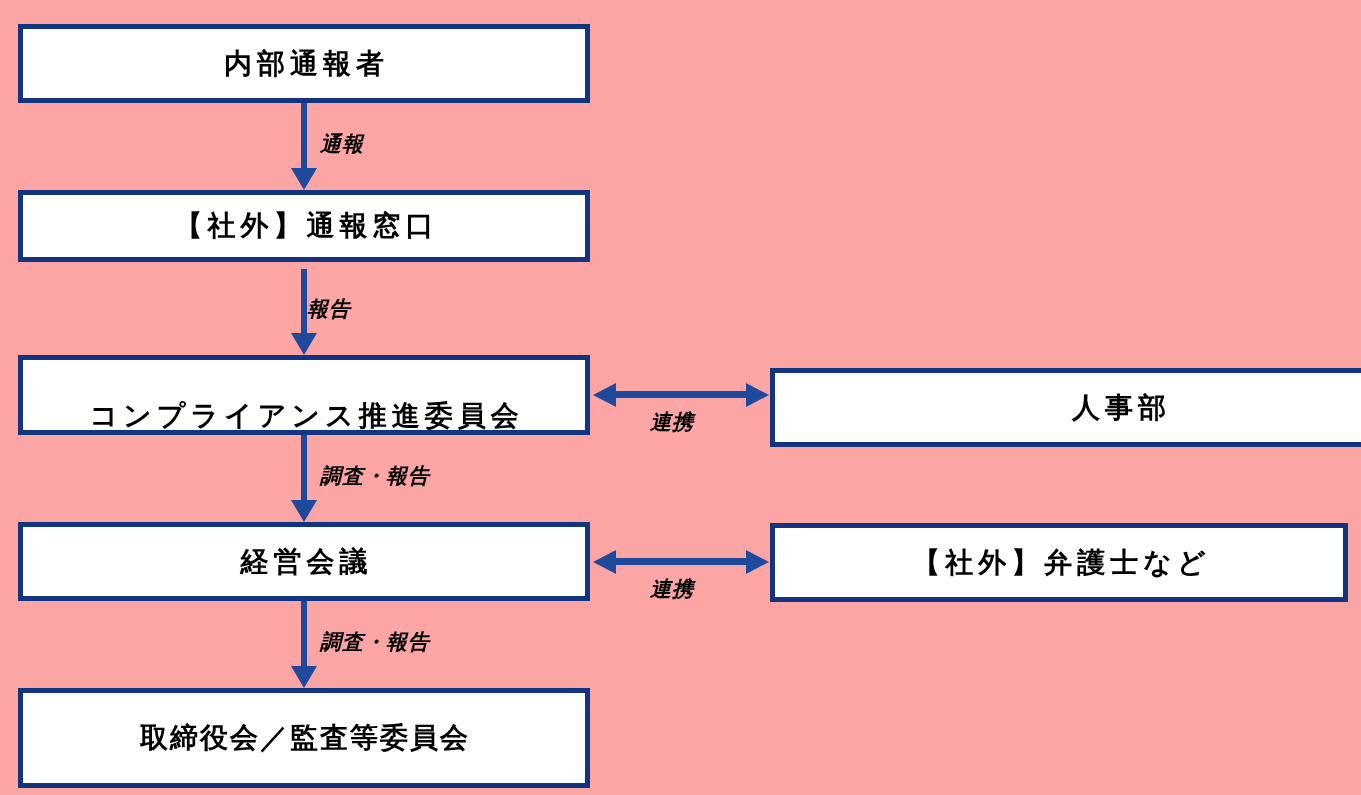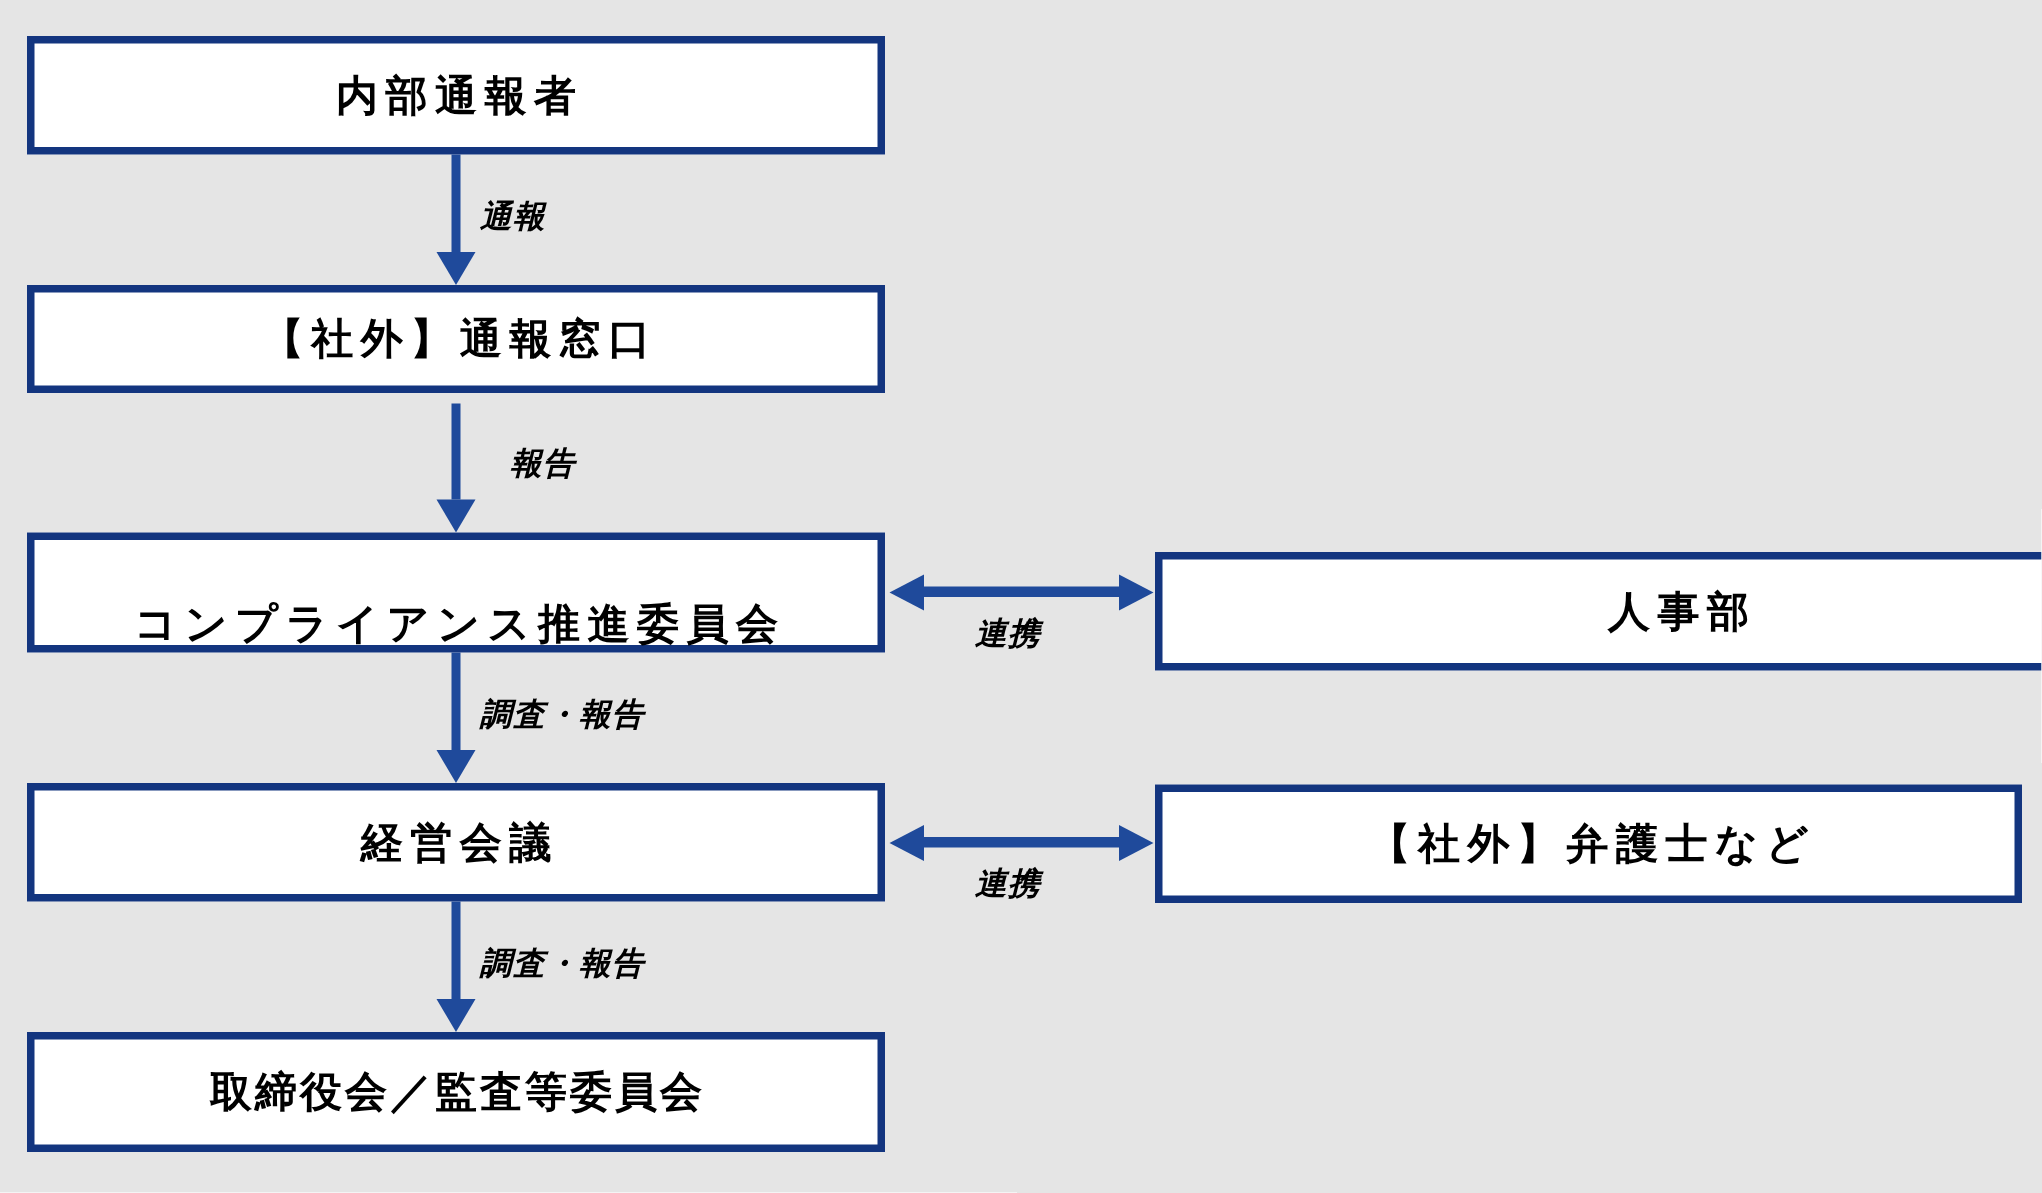--- a/index.html
+++ b/index.html
@@ -7,21 +7,21 @@
     padding: 0;
     background: #ffffff;
   }
   body {
     font-family: "DejaVu Sans", "Liberation Sans", sans-serif;
   }
   #canvas {
     position: relative;
     width: 1361px;
     height: 795px;
-    background: #e5e5e5;
+    background: #fca5a5;
     overflow: hidden;
   }
   .node {
     position: absolute;
     box-sizing: border-box;
     background: #ffffff;
     border: 5px solid #13357F;
     display: flex;
     align-items: center;
     justify-content: center;
@@ -117,21 +117,21 @@
   <div class="edge-label" style="left:320px; top:134px;">通報</div>
 
   <div class="node" style="left:18px; top:190px; width:572px; height:72px;">
     <span class="node-label">【社外】通報窓口</span>
   </div>
 
   <div class="v-arrow" style="left:301px; top:269px; height:87px;">
     <div class="shaft" style="height:64px;"></div>
     <div class="head" style="top:64px;"></div>
   </div>
-  <div class="edge-label" style="left:340px; top:299px;">報告</div>
+  <div class="edge-label" style="left:307px; top:299px;">報告</div>
 
   <div class="node" style="left:18px; top:355px; width:572px; height:80px;align-items:flex-end;">
     <span class="node-label">コンプライアンス推進委員会</span>
   </div>
 
   <div class="node" style="left:770px; top:368px; width:698px; height:79px;">
     <span class="node-label">人事部</span>
   </div>
 
   <div class="h-arrow" style="left:615px; top:391px; width:132px;">
@@ -161,17 +161,17 @@
     <div class="head-right"></div>
   </div>
   <div class="edge-label" style="left:650px; top:579px;">連携</div>
 
   <div class="v-arrow" style="left:301px; top:601px; width:6px; height:87px;">
     <div class="shaft" style="height:65px;"></div>
     <div class="head" style="top:65px;"></div>
   </div>
   <div class="edge-label" style="left:320px; top:632px;">調査・報告</div>
 
-  <div class="node" style="left:18px; top:688px; width:572px; height:80px;text-align:right;">
+  <div class="node" style="left:18px; top:688px; width:572px; height:100px;text-align:right;">
     <span class="node-label compact">取締役会／監査等委員会</span>
   </div>
 
 </div>
 
 </body></html>

